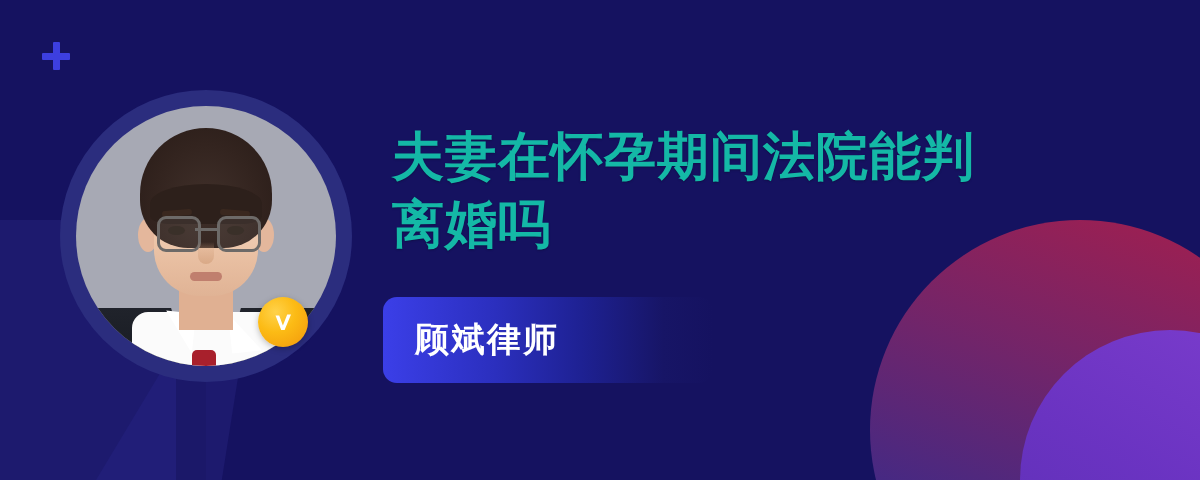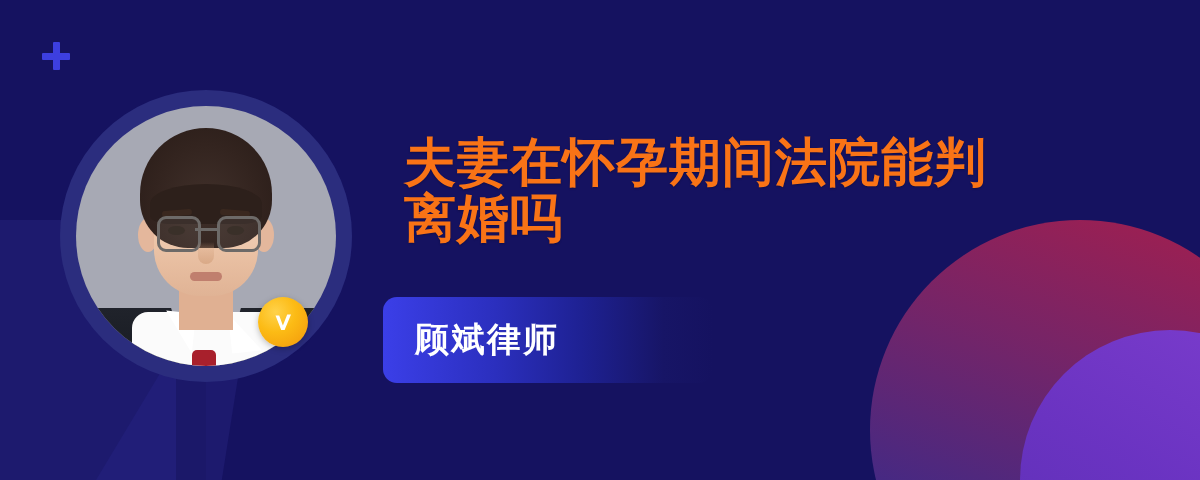--- a/index.html
+++ b/index.html
@@ -187,25 +187,25 @@
   .badge-v svg { display: block; }
 
   
   .content {
     position: absolute;
     left: 388px;
     top: 118px;
     width: 760px;
   }
   .headline {
-    margin: 16px;
-    color: #f97316;
+    margin: 4px;
+    color: #14b8a6;
     font-size: 52px;
     font-weight: 700;
-    line-height: 56px;
+    line-height: 68px;
     letter-spacing: 1px;
     white-space: pre-wrap;
     text-shadow: 0 1px 2px rgba(0,0,0,.25);
   }
   .cta {
     position: absolute;
     left: 383px;
     top: 297px;
     width: 330px;
     height: 86px;

